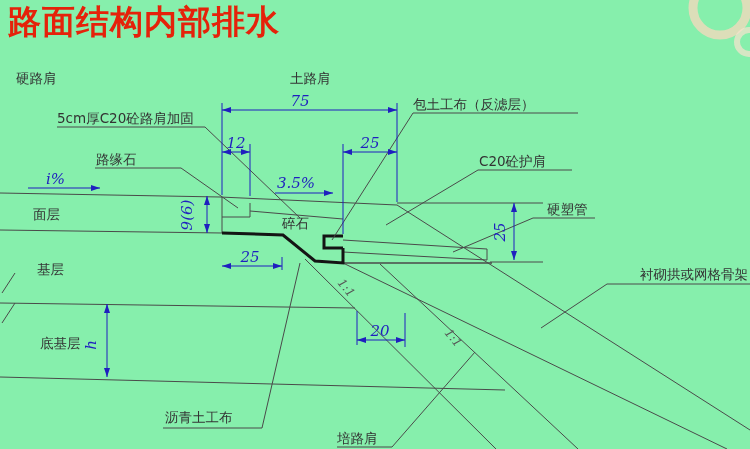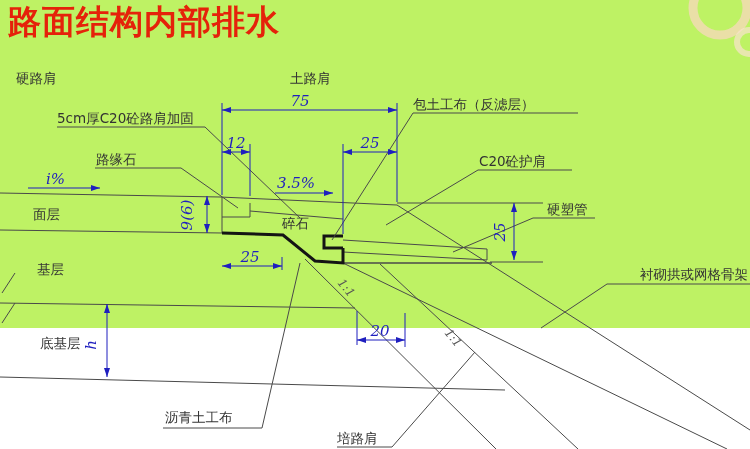--- a/index.html
+++ b/index.html
@@ -1,16 +1,16 @@
 <!DOCTYPE html>
 <html><head>
 <meta charset="utf-8">
 <style>
   html,body{margin:0;padding:0;background:#fff;width:750px;height:449px;overflow:hidden;}
-  #page{position:relative;width:750px;height:328px;background:#bef264;font-family:"DejaVu Sans","Liberation Sans",sans-serif;}
+  #page{position:relative;width:750px;height:449px;background:#86efac;font-family:"DejaVu Sans","Liberation Sans",sans-serif;}
   #title{position:absolute;left:8px;top:0px;font-size:33px;font-weight:bold;color:#e5220a;letter-spacing:1px;font-family:"DejaVu Sans","Liberation Sans",sans-serif;white-space:nowrap;}
   svg{position:absolute;left:0;top:0;}
   .ln{stroke:#4a4a4a;stroke-width:1;fill:none;}
   .thick{stroke:#141414;stroke-width:3;fill:none;stroke-linejoin:miter;}
   .dim{stroke:#1f1fbf;stroke-width:1;fill:none;}
   .arr{fill:#1f1fbf;stroke:none;}
   .dimtxt{fill:#1f1fbf;font-family:"DejaVu Serif","Liberation Serif",serif;font-style:italic;font-size:15px;}
   .lbl{fill:#333;font-size:13.5px;font-family:"DejaVu Sans","Liberation Sans",sans-serif;}
   .ratio{fill:#555;font-family:"DejaVu Serif","Liberation Serif",serif;font-style:italic;font-size:12px;}
 </style>

